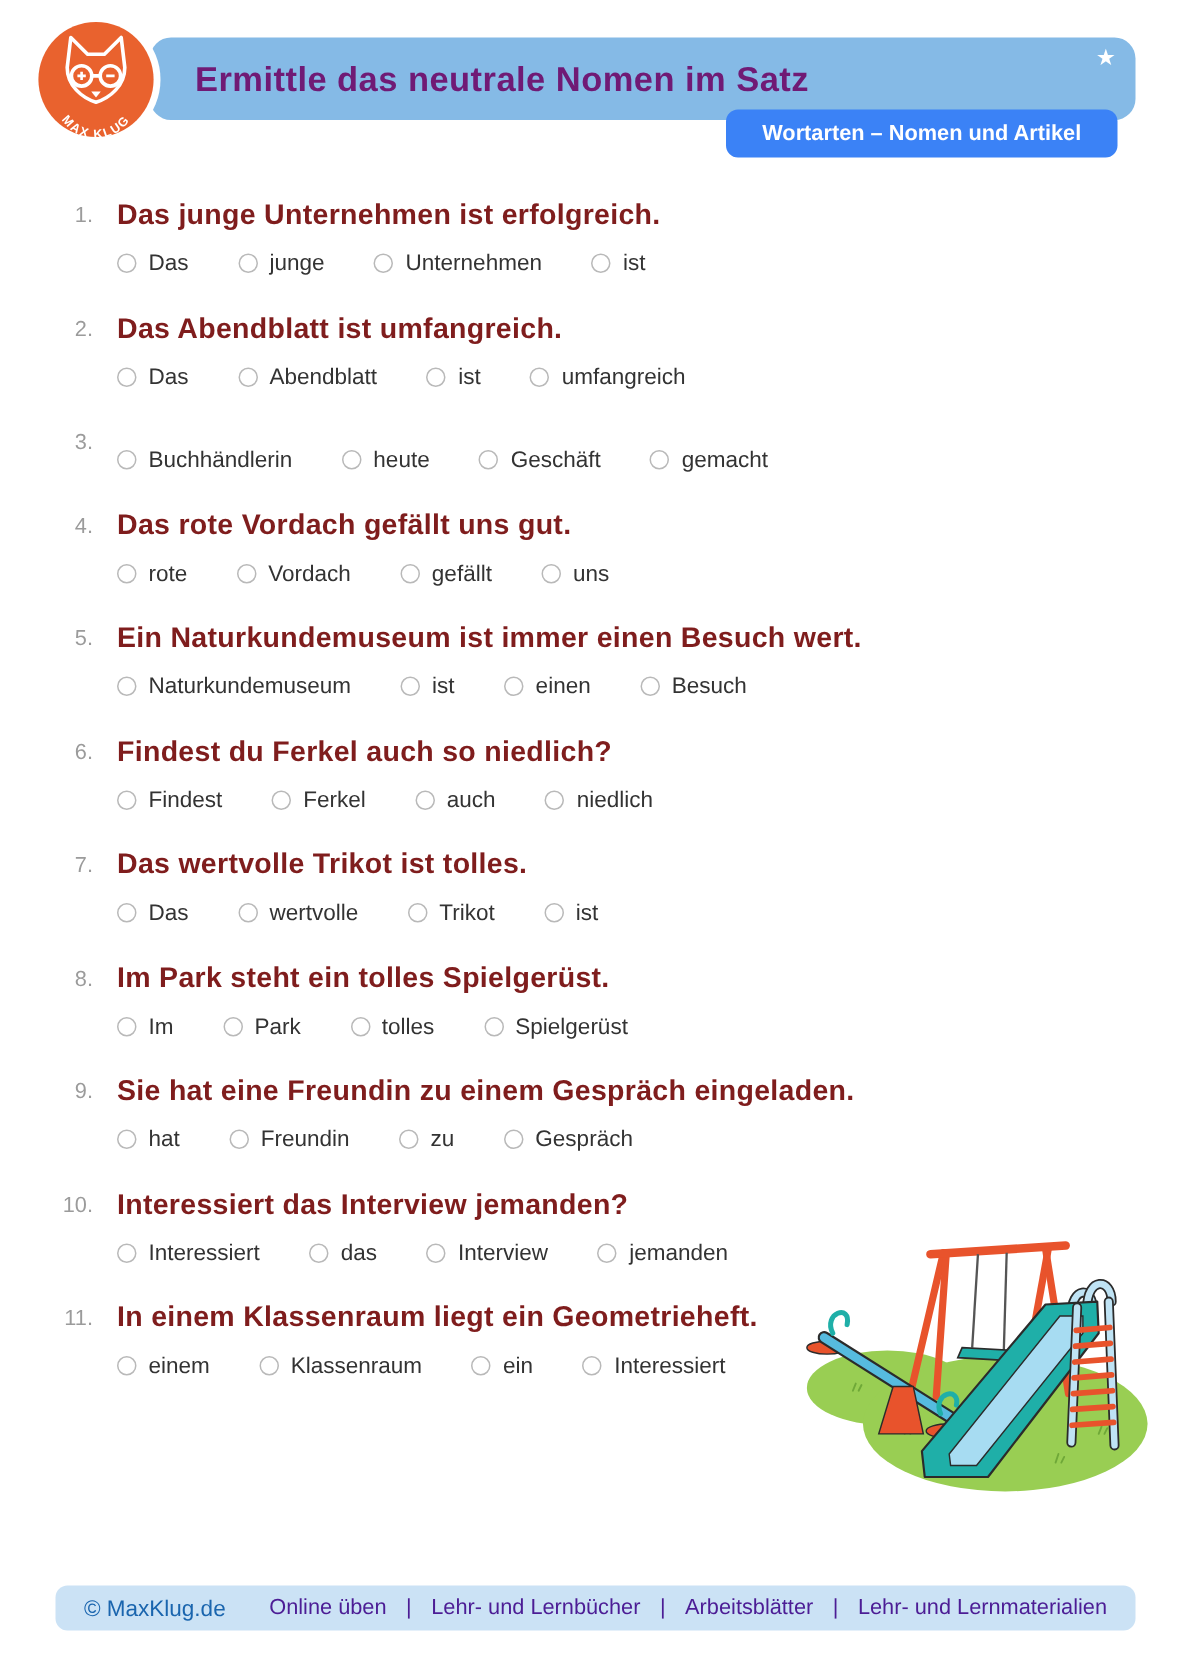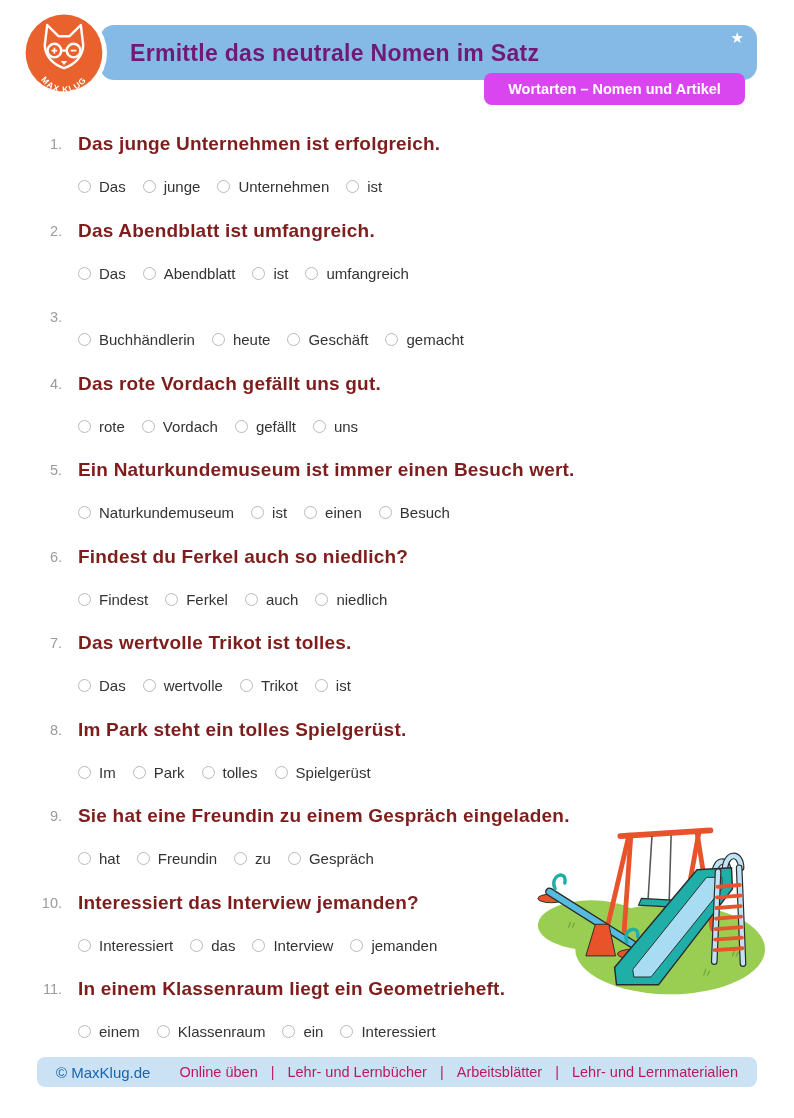--- a/index.html
+++ b/index.html
@@ -25,21 +25,21 @@
     letter-spacing:0.3px; white-space:nowrap;
   }
   .star {
     position:absolute; right:13px; top:4px;
     color:#ffffff; font-size:15px;
   }
   .badge {
     position:absolute; left:484px; top:73px;
     min-width:261px; height:32px;
     padding:4px 16px; box-sizing:border-box;
-    background:#d946ef; border-radius:8px;
+    background:#3b82f6; border-radius:8px;
     color:#ffffff; font-weight:bold; font-size:14.5px;
     display:flex; align-items:center; justify-content:center;
     white-space:nowrap;
   }
   .logo {
     position:absolute; left:21px; top:10px;
     width:86px; height:86px; border-radius:50%;
     background:#ffffff;
     display:flex; align-items:center; justify-content:center;
   }
@@ -53,22 +53,22 @@
     display:grid; grid-template-columns:22px 1fr;
     column-gap:16px; margin-bottom:25.5px;
   }
   .qnum {
     color:#9B9B9B; font-size:14.5px; text-align:right; line-height:20px;
   }
   .qsentence {
     color:#7f1d1d; font-size:19px; line-height:20px; letter-spacing:0.2px;font-weight:bold;
   }
   .qoptions {
-    grid-column:2; display:flex; gap:17px;
-    margin-top:24px; align-items:flex-end; flex-wrap:nowrap;
+    grid-column:2; display:flex; gap:33px;
+    margin-top:13px; align-items:flex-end; flex-wrap:nowrap;
   }
   .option { display:flex; align-items:center; gap:8px; }
   .radio {
     width:11px; height:11px; flex:none;
     border:1.4px solid #B9B9B9; border-radius:50%; background:#fff;
   }
   .option-label { font-size:15px; color:#333333; white-space:nowrap; }
 
   
   .illustration {
@@ -81,21 +81,21 @@
   .footer {
     position:absolute; left:37px; top:1057px;
     width:720px; height:30px;
     background:#CBE2F5; border-radius:8px;
     display:flex; align-items:center; justify-content:space-between;
     padding:0 19px; box-sizing:border-box;
   }
   .copyright { color:#1A65AE; font-size:15px; }
   .footer-links {
     display:flex; align-items:flex-end; gap:13px;
-    color:#be185d; font-size:14.5px;
+    color:#4c1d95; font-size:14.5px;
   }
   .footer-link { cursor:pointer; white-space:nowrap; }
 </style>
 </head>
 <body>
 
 <div class="banner">
   <span class="banner-title">Ermittle das neutrale Nomen im Satz</span>
   <span class="star">★</span>
 </div>

